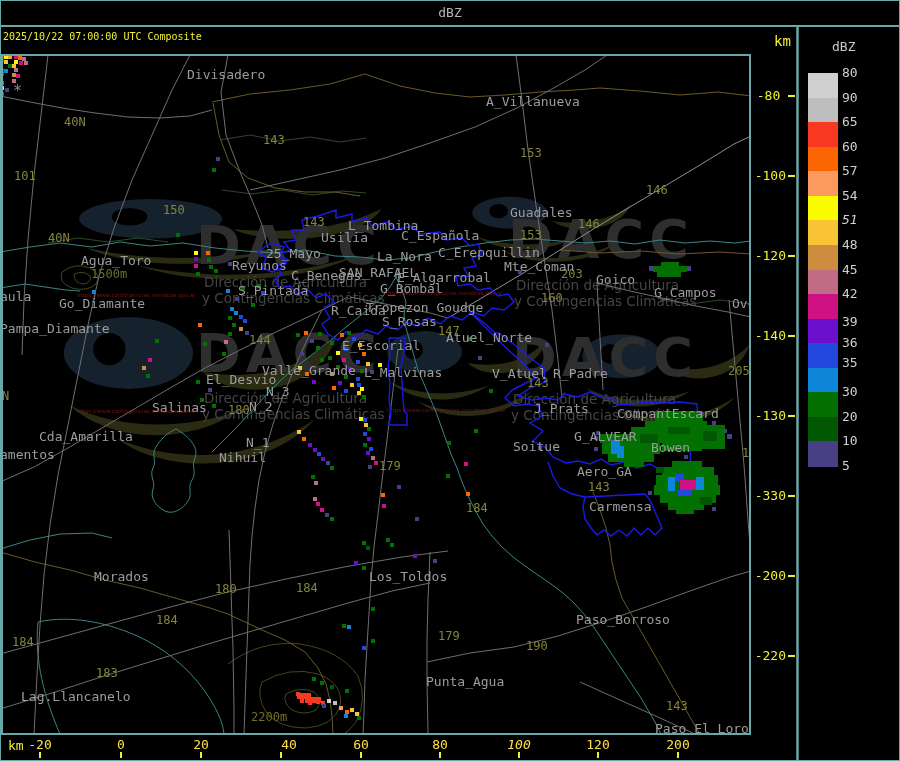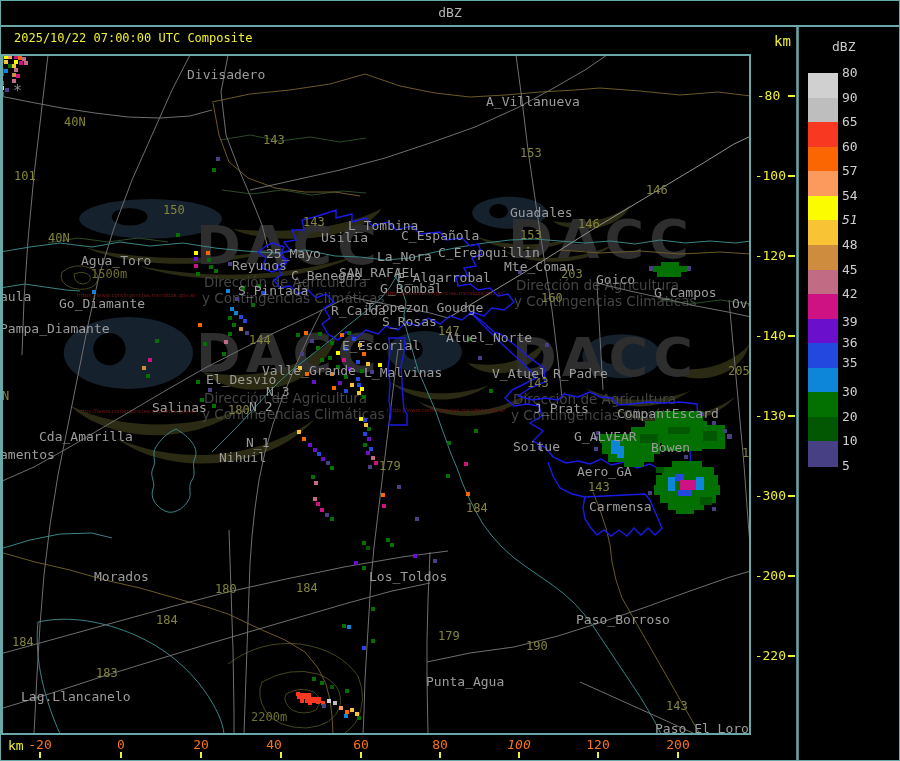--- a/index.html
+++ b/index.html
@@ -3,30 +3,30 @@
 <meta charset="utf-8">
 <style>
   html,body{margin:0;padding:0;background:#000;}
   body{width:900px;height:761px;position:relative;overflow:hidden;
        font-family:"DejaVu Sans Mono",monospace;}
   #frame{position:absolute;inset:0;border:1px solid #69a8a8;z-index:6;pointer-events:none;}
   #titlebar{position:absolute;left:0;top:0;width:900px;height:25px;background:#000;
             border-bottom:2px solid #69a8a8;z-index:5;}
   #titlebar .t{position:absolute;left:0;width:900px;text-align:center;top:5px;
                color:#b4b4b4;font-size:13px;}
-  #timestamp{position:absolute;left:14px;top:31px;color:#f0f032;font-size:12px;z-index:5;}
+  #timestamp{position:absolute;left:3px;top:31px;color:#f0f032;font-size:10px;z-index:5;}
   #km-right{position:absolute;left:774px;top:33px;color:#f0f032;font-size:14px;z-index:5;}
   #map-svg{position:absolute;left:0;top:0;z-index:1;}
   #legend{position:absolute;left:798px;top:27px;width:101px;height:733px;z-index:5;}
   #legend .title{position:absolute;left:34px;top:12px;color:#c8c8c8;font-size:13px;}
   #legend .sw{position:absolute;left:10px;width:30px;}
   #legend .lv{position:absolute;left:44px;color:#cfcfcf;font-size:13px;}
   #axis-bottom{position:absolute;left:0;top:735px;width:796px;height:26px;z-index:5;}
   #axis-bottom .km{position:absolute;left:8px;top:3px;color:#f0f032;font-size:13px;}
-  #axis-bottom .bl{position:absolute;top:2px;color:#f97316;font-size:13px;transform:translateX(-50%);}
+  #axis-bottom .bl{position:absolute;top:2px;color:#fde047;font-size:13px;transform:translateX(-50%);}
   #axis-bottom .bt{position:absolute;top:17px;width:2px;height:6px;background:#f0f032;}
   #axis-right{position:absolute;left:751px;top:27px;width:46px;height:708px;z-index:5;}
   #axis-right .rl{position:absolute;left:0;width:35px;text-align:right;color:#f0f032;font-size:13px;}
   #axis-right .rt{position:absolute;left:37px;width:7px;height:2px;background:#f0f032;}
   text{font-family:"DejaVu Sans Mono",monospace;}
   .lbl{fill:#9c9c9c;font-size:13px;}
   .rn{fill:#85853d;font-size:12px;}
   .cl{fill:#70702e;font-size:12px;}
   .ast{fill:#8a8a8a;font-size:15px;}
   .dacc{fill:#2e2e2e;font-size:54px;font-weight:bold;letter-spacing:5px;font-family:"DejaVu Sans",sans-serif;}
@@ -510,21 +510,21 @@
   </div>
 
 <div id="axis-bottom">
   <span class="km">km</span>
 <span class="bl" style="left: 40px;">-20</span>
     <div class="bt" style="left: 39px;"></div>
     <span class="bl" style="left: 121px;">0</span>
     <div class="bt" style="left: 120px;"></div>
     <span class="bl" style="left: 201px;">20</span>
     <div class="bt" style="left: 200px;"></div>
-    <span class="bl" style="left: 274px;">40</span>
+    <span class="bl" style="left: 289px;">40</span>
     <div class="bt" style="left: 280px;"></div>
     <span class="bl" style="left: 361px;">60</span>
     <div class="bt" style="left: 360px;"></div>
     <span class="bl" style="left: 440px;">80</span>
     <div class="bt" style="left: 439px;"></div>
     <span class="bl" style="left: 519px; font-style: italic;">100</span>
     <div class="bt" style="left: 518px;"></div>
     <span class="bl" style="left: 598px;">120</span>
     <div class="bt" style="left: 597px;"></div>
     <span class="bl" style="left: 678px;">200</span>
@@ -534,19 +534,19 @@
     <span class="rl" style="top: 61px; text-align: center;">-80</span>
     <div class="rt" style="top: 68px;"></div>
     <span class="rl" style="top: 141px;">-100</span>
     <div class="rt" style="top: 148px;"></div>
     <span class="rl" style="top: 221px;">-120</span>
     <div class="rt" style="top: 228px;"></div>
     <span class="rl" style="top: 301px;">-140</span>
     <div class="rt" style="top: 308px;"></div>
     <span class="rl" style="top: 381px;">-130</span>
     <div class="rt" style="top: 388px;"></div>
-    <span class="rl" style="top: 461px;">-300</span>
+    <span class="rl" style="top: 461px;">-330</span>
     <div class="rt" style="top: 468px;"></div>
     <span class="rl" style="top: 541px;">-200</span>
     <div class="rt" style="top: 548px;"></div>
     <span class="rl" style="top: 621px;">-220</span>
     <div class="rt" style="top: 628px;"></div>
   </div>
 
 </body></html>

